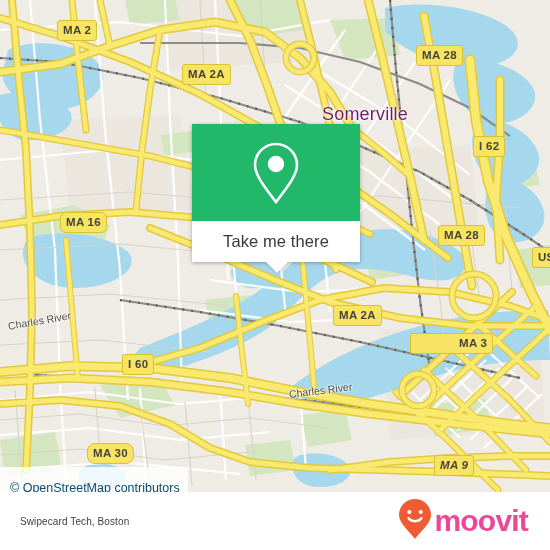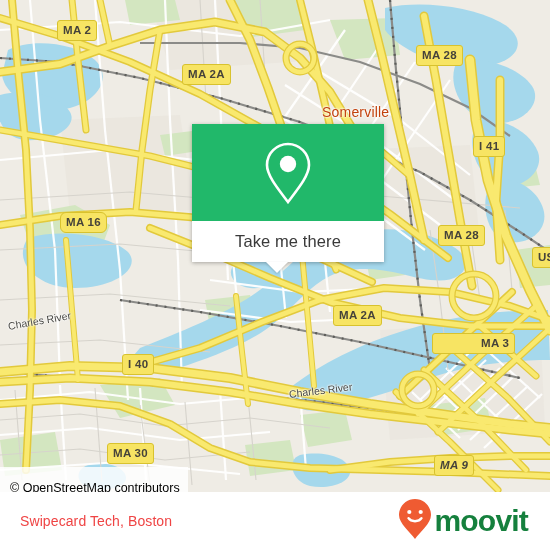--- a/index.html
+++ b/index.html
@@ -29,22 +29,22 @@
     height: 492px;
     overflow: hidden;
     background: #f2efe9;
   }
   #map svg { display: block; }
 
   
   .place-label {
     position: absolute;
     font-family: "Liberation Sans", sans-serif;
-    font-size: 14px;
-    color: #c2410c;
+    font-size: 18px;
+    color: #701a75;
     white-space: nowrap;
     letter-spacing: 0.2px;
     text-shadow: 0 0 2px #fff, 0 0 2px #fff, 0 0 3px #fff;
   }
   .river-label {
     position: absolute;
     font-family: "Liberation Sans", sans-serif;
     font-size: 10.5px;
     color: #4a4a46;
     white-space: nowrap;
@@ -66,21 +66,21 @@
     white-space: nowrap;
     letter-spacing: 0.3px;
     box-sizing: border-box;
   }
 
   
   #popup {
     position: absolute;
     left: 192px;
     top: 124px;
-    width: 192px;
+    width: 168px;
     box-shadow: 0 1px 4px rgba(0,0,0,0.30);
   }
   #popup-top {
     height: 97px;
     background: #21b86a;
     display: flex;
     align-items: center;
     justify-content: center;
   }
   #popup-bottom {
@@ -116,56 +116,56 @@
     height: 25px;
     background: rgba(255,255,255,0.82);
     display: flex;
     align-items: center;
     padding: 0 8px 0 10px;
     box-sizing: border-box;
   }
   #attribution-text {
     font-family: "Liberation Sans", sans-serif;
     font-size: 12.5px;
-    color: #000000;
+    color: #0c4a6e;
     white-space: nowrap;
     margin-top: 16px;
   }
 
   
   #footer {
     position: absolute;
     left: 0;
     top: 492px;
     width: 550px;
     height: 58px;
     background: rgba(255,255,255,0.93);
     display: flex;
     align-items: center;
     justify-content: space-between;
     padding: 0 22px 0 20px;
     box-sizing: border-box;
   }
   #footer-title {
     font-family: "Liberation Sans", sans-serif;
-    font-size: 14px;
-    color: #ef4444;
+    font-size: 10px;
+    color: #404040;
     white-space: nowrap;
     letter-spacing: 0.1px;
   }
   #brand {
     display: flex;
     align-items: center;
     gap: 2px;
   }
   #brand-wordmark {
     font-family: "Liberation Sans", sans-serif;
     font-size: 30px;
     font-weight: bold;
-    color: #15803d;
+    color: #ec4899;
     letter-spacing: -0.8px;
     line-height: 1;
   }
 </style>
 </head>
 <body>
 
 <div id="app">
 
   <div id="map">
@@ -412,28 +412,28 @@
     </svg>
 
     <div class="place-label" style="left:322px; top:104px;">Somerville</div>
 
     <div class="river-label" style="left:8px; top:320px; transform:rotate(-10deg); transform-origin:left center;">Charles River</div>
     <div class="river-label" style="left:289px; top:388px; transform:rotate(-7deg); transform-origin:left center;">Charles River</div>
 
     <div class="shield" style="left:57px;  top:20px;">MA 2</div>
     <div class="shield" style="left:182px; top:64px;">MA 2A</div>
     <div class="shield" style="left:416px; top:45px;">MA 28</div>
-    <div class="shield" style="left:473px; top:136px;">I 41</div>
+    <div class="shield" style="left:473px; top:136px;">I 62</div>
     <div class="shield" style="left:60px;  top:212px;border-radius:6px;">MA 16</div>
     <div class="shield" style="left:438px; top:225px;">MA 28</div>
     <div class="shield" style="left:532px; top:247px;">US</div>
     <div class="shield" style="left:333px; top:305px;">MA 2A</div>
-    <div class="shield" style="left:432px; top:333px;padding-left:48px;">MA 3</div>
-    <div class="shield" style="left:122px; top:354px;">I 40</div>
-    <div class="shield" style="left:107px;  top:443px;">MA 30</div>
+    <div class="shield" style="left:410px; top:333px;padding-left:48px;">MA 3</div>
+    <div class="shield" style="left:122px; top:354px;">I 60</div>
+    <div class="shield" style="left:87px;  top:443px;border-radius:8px;">MA 30</div>
     <div class="shield" style="left:434px; top:455px;font-style:italic;">MA 9</div>
 
     <div id="popup">
       <div id="popup-top">
         <span>
           <svg width="54" height="66" viewBox="0 0 54 66" fill="none" aria-hidden="true">
             <path d="M27 4 C15.4 4 6 13.4 6 25 C6 36 18 50 27 62 C36 50 48 36 48 25 C48 13.4 38.6 4 27 4 Z" stroke="#ffffff" stroke-width="2.6" fill="none"></path>
             <circle cx="27" cy="24" r="8.2" fill="#ffffff"></circle>
           </svg>
         </span>

